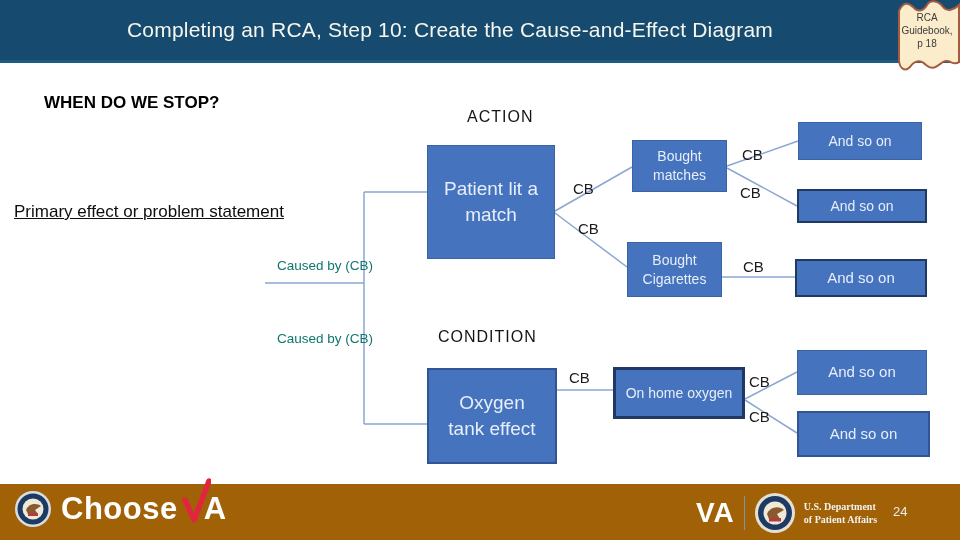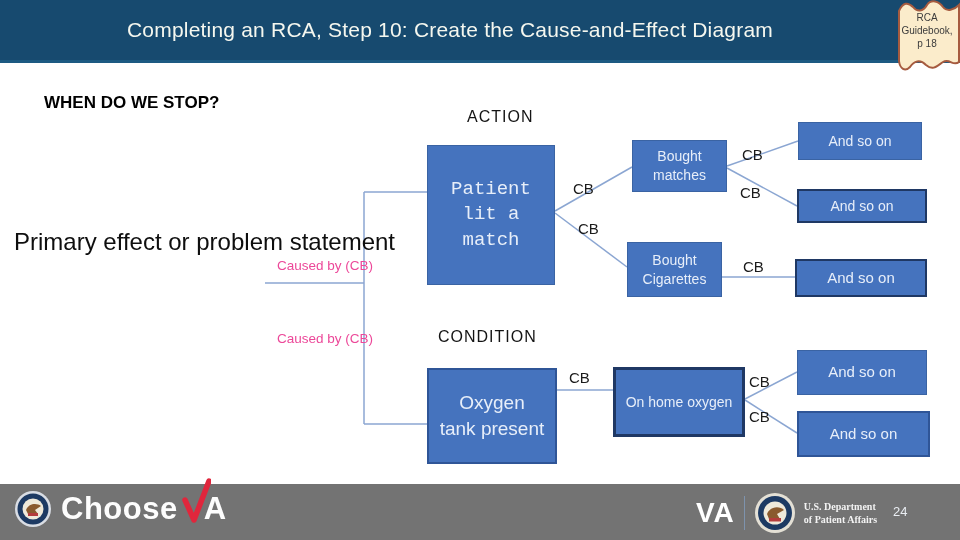--- a/index.html
+++ b/index.html
@@ -24,53 +24,53 @@
   .note .note-text{
     position:absolute;left:0;top:11px;width:62px;
     text-align:center;font-size:10px;line-height:13px;color:#3c3c3c;
   }
   
   .question{
     position:absolute;left:44px;top:93px;
     font-size:17px;font-weight:bold;color:#000;
   }
   .primary-label{
-    position:absolute;left:14px;top:228px;
-    font-size:24px;color:#0e0e0e;
+    position:absolute;left:14px;top:202px;
+    font-size:17px;color:#0e0e0e;text-decoration:underline;
   }
   .section-label{
     position:absolute;font-size:16px;color:#141414;letter-spacing:1px;
   }
   .causedby{
-    position:absolute;font-size:13.5px;color:#ec4899;
+    position:absolute;font-size:13.5px;color:#0f766e;
   }
   .cb{
     position:absolute;font-size:15px;color:#1b1b1b;
   }
   
   .box{
     position:absolute;background:#4573be;border:1.5px solid #3a63a3;
     color:#e7eef9;display:flex;align-items:center;justify-content:center;
     text-align:center;line-height:1.35;box-sizing:border-box;
   }
   .box.b-fire{left:45px;top:239px;width:220px;height:129px;font-size:19px;border-width:2px;}
-  .box.b-patient{left:427px;top:145px;width:128px;height:140px;font-size:19px;padding:0 12px;font-family:Liberation Mono, monospace;}
+  .box.b-patient{left:427px;top:145px;width:128px;height:114px;font-size:19px;padding:0 12px;}
   .box.b-matches{left:632px;top:140px;width:95px;height:52px;font-size:14px;padding:0 10px;}
   .box.b-cigs{left:627px;top:242px;width:95px;height:55px;font-size:14px;padding:0 8px;}
   .box.b-aso1{left:798px;top:122px;width:124px;height:38px;font-size:14px;}
   .box.b-aso2{left:797px;top:189px;width:130px;height:34px;font-size:14px;border:2.5px solid #1f3864;}
   .box.b-aso3{left:795px;top:259px;width:132px;height:38px;font-size:15px;border:2.5px solid #1f3864;}
   .box.b-aso4{left:797px;top:350px;width:130px;height:45px;font-size:15px;}
   .box.b-aso5{left:797px;top:411px;width:133px;height:46px;font-size:15px;border:2px solid #2f5597;}
   .box.b-oxygen{left:427px;top:368px;width:130px;height:96px;font-size:19px;padding:0 10px;border:2px solid #2f5597;}
-  .box.b-onhome{left:613px;top:367px;width:132px;height:70px;font-size:14px;border:3px solid #1f3864;}
+  .box.b-onhome{left:613px;top:367px;width:132px;height:52px;font-size:14px;border:3px solid #1f3864;}
   .connectors{position:absolute;left:0;top:0;}
   
   .footer{
-    position:absolute;left:0;top:484px;width:960px;height:56px;background:#737373;
+    position:absolute;left:0;top:484px;width:960px;height:56px;background:#a16207;
   }
   .chooseva{position:absolute;left:14px;top:6px;display:flex;align-items:center;}
   .chooseva .seal{margin-right:9px;}
   .chooseva .word{font-size:31px;font-weight:bold;color:#fdfdfd;letter-spacing:.5px;}
   .chooseva .check{margin:-16px 0 0 3px;}
   .chooseva .word-a{margin-left:-7px;}
   .va-right{position:absolute;left:696px;top:8px;display:flex;align-items:center;}
   .va-right .va-word{font-size:28px;font-weight:bold;color:#ffffff;letter-spacing:1px;}
   .va-right .divider{width:1px;height:34px;background:#7e93ad;margin:0 9px;}
   .va-right .dept{
@@ -133,21 +133,21 @@
   <div class="cb" style="left:569px;top:369px;">CB</div>
   <div class="cb" style="left:749px;top:373px;">CB</div>
   <div class="cb" style="left:749px;top:408px;">CB</div>
 
   <div class="box b-patient">Patient lit a match</div>
   <div class="box b-cigs">Bought Cigarettes</div>
   <div class="box b-matches">Bought matches</div>
   <div class="box b-aso1">And so on</div>
   <div class="box b-aso2">And so on</div>
   <div class="box b-aso3">And so on</div>
-  <div class="box b-oxygen">Oxygen tank present</div>
+  <div class="box b-oxygen">Oxygen tank effect</div>
   <div class="box b-onhome">On home oxygen</div>
   <div class="box b-aso4">And so on</div>
   <div class="box b-aso5">And so on</div>
 
   <div class="footer">
 
     <div class="chooseva">
       <svg class="seal" width="38" height="38" viewBox="0 0 38 38">
         <circle cx="19" cy="19" r="18" fill="#d9dde4"></circle>
         <circle cx="19" cy="19" r="15.5" fill="#1d3a63"></circle>

